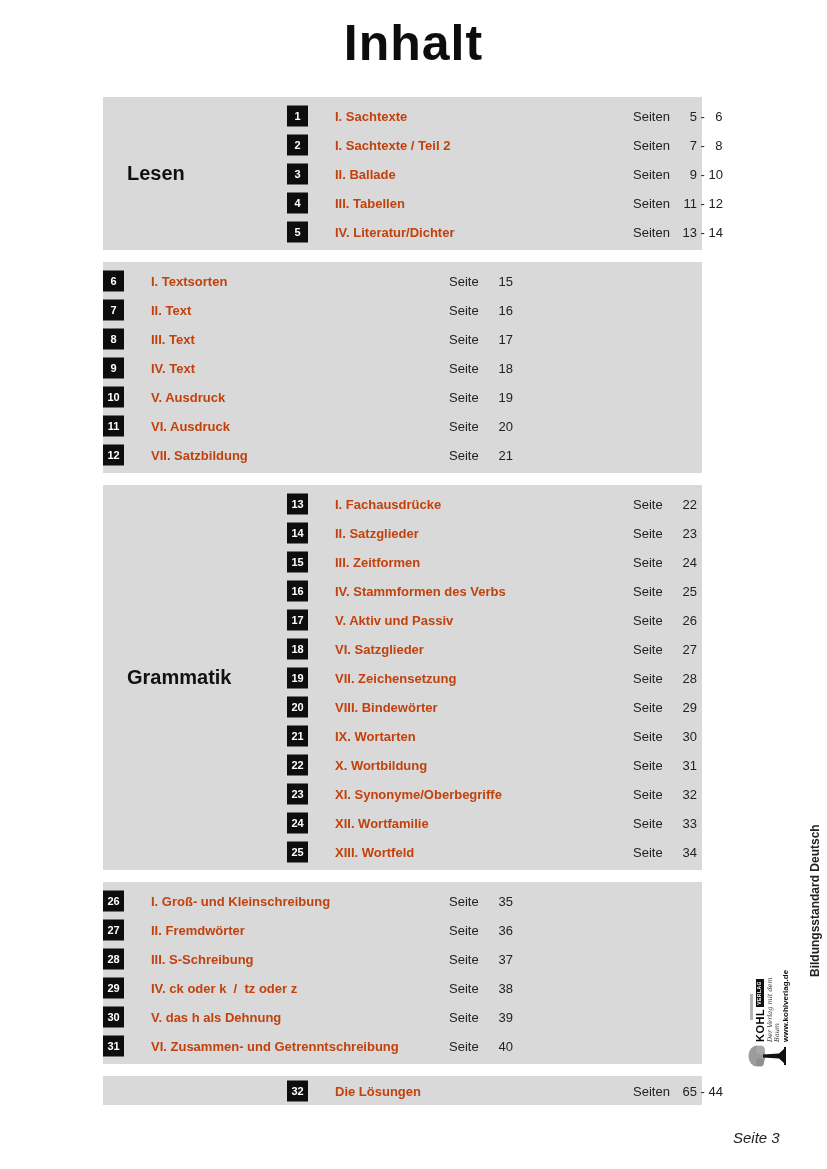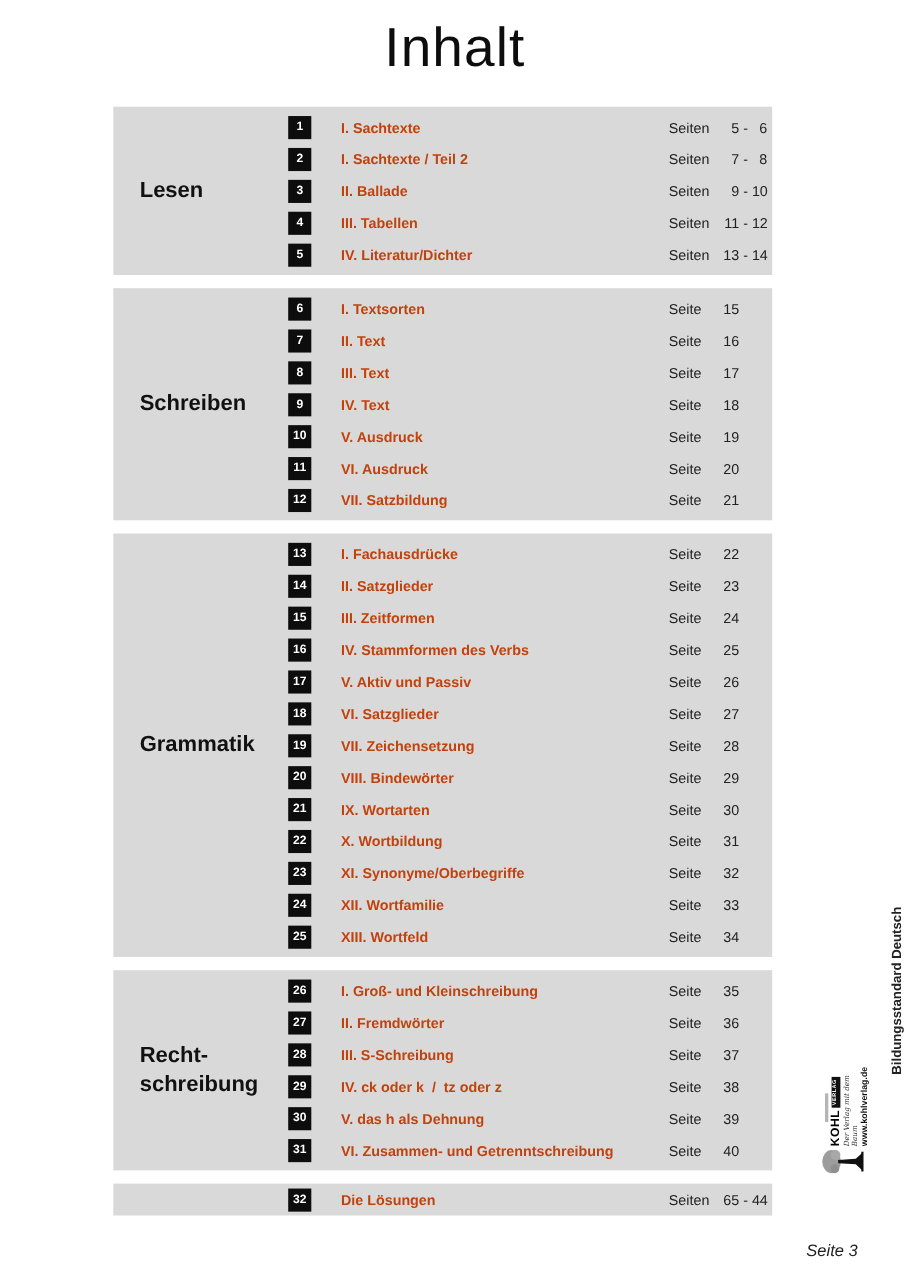--- a/index.html
+++ b/index.html
@@ -2,28 +2,28 @@
 <html><head>
 <meta charset="utf-8">
 <style>
   html,body{margin:0;padding:0;}
   body{
     width:827px;height:1169px;position:relative;background:#ffffff;
     font-family:"Liberation Sans",sans-serif;color:#1a1a1a;overflow:hidden;
   }
   .page-title{
     position:absolute;top:14px;left:0;width:100%;text-align:center;
-    font-size:50px;font-weight:normal;letter-spacing:1px;color:#0d0d0d;
+    font-size:50px;font-weight:bold;letter-spacing:1px;color:#0d0d0d;
   }
   .toc{position:absolute;left:103px;top:97px;width:599px;}
   .block{
     background:#d9d9d9;display:flex;margin-bottom:12px;padding:4px 0;
   }
   .block.no-label{padding:2px 0;}
-  .label-col{width:159px;display:flex;align-items:center;flex:none;}
+  .label-col{width:184px;display:flex;align-items:center;flex:none;}
   .section-label{
     padding-left:24px;font-size:20px;font-weight:bold;color:#111;
     white-space:pre-line;line-height:1.35;
   }
   .items-col{flex:1;position:relative;}
   .row{position:relative;height:29px;}
   .block.no-label .row{height:25px;}
   .badge{
     position:absolute;left:0;top:50%;transform:translateY(-50%);
     width:21px;height:21px;background:#0d0d0d;color:#ffffff;
@@ -129,23 +129,20 @@
       <span class="pg-label">Seiten</span>
       <span class="pg-from">13</span>
       <span class="pg-sep"> - </span>
       <span class="pg-to">14</span>
     </span>
   </div>
 </div>
   </section>
 
   <section class="block">
-    <div class="label-col">
-      <div class="section-label">Schreiben</div>
-    </div>
     <div class="items-col">
   <div class="row">
     <span class="badge">6</span>
     <span class="row-title">I. Textsorten</span>
     <span class="pages">
       <span class="pg-label">Seite</span>
       <span class="pg-from">15</span>
       <span class="pg-sep"></span>
       <span class="pg-to"></span>
     </span>
@@ -363,24 +360,20 @@
       <span class="pg-label">Seite</span>
       <span class="pg-from">34</span>
       <span class="pg-sep"></span>
       <span class="pg-to"></span>
     </span>
   </div>
 </div>
   </section>
 
   <section class="block">
-    <div class="label-col">
-      <div class="section-label">Recht-
-schreibung</div>
-    </div>
     <div class="items-col">
   <div class="row">
     <span class="badge">26</span>
     <span class="row-title">I. Groß- und Kleinschreibung</span>
     <span class="pages">
       <span class="pg-label">Seite</span>
       <span class="pg-from">35</span>
       <span class="pg-sep"></span>
       <span class="pg-to"></span>
     </span>

